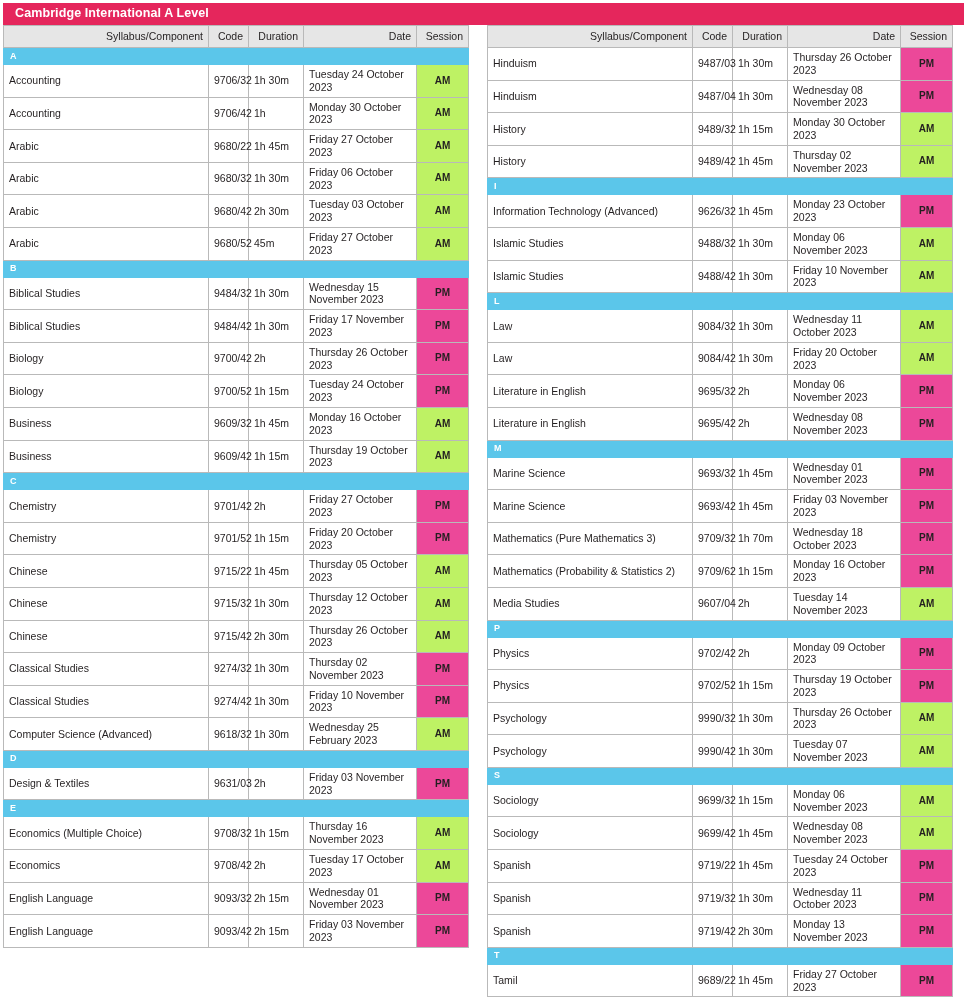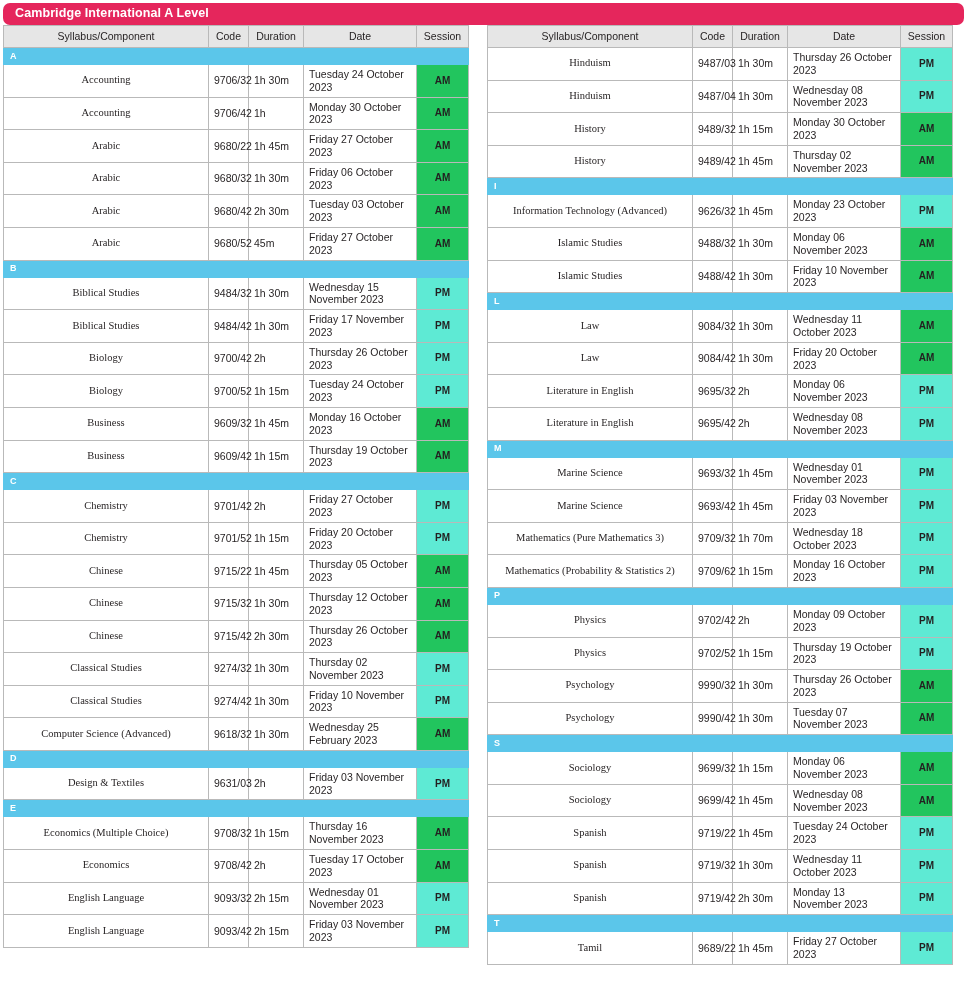--- a/index.html
+++ b/index.html
@@ -14,21 +14,21 @@
     height: 999px;
     overflow: hidden;
     background: #ffffff;
   }
   
   .banner {
     position: absolute;
     left: 3px; top: 3px;
     width: 961px; height: 22px;
     background: #e5265c;
-    border-radius: 7px;
+    border-radius: 0;
   }
   .banner-title {
     position: absolute;
     left: 12px; top: 3px;
     font-size: 12.5px;
     font-weight: bold;
     color: #ffffff;
     letter-spacing: .1px;
     white-space: nowrap;
   }
@@ -52,49 +52,49 @@
   }
   table.tt th, table.tt td {
     border: 1px solid #b9b9b9;
     padding: 3px 5px;
     vertical-align: middle;
     line-height: 1.22;
   }
   thead th {
     background: #e6e6e6;
     font-weight: normal;
-    text-align: center;
+    text-align: right;
     color: #231f20;
     height: 22px;
     font-size: 10.5px;
   }
   col.c-syl { width: 205px; }
   col.c-code { width: 40px; }
   col.c-dur  { width: 55px; }
   col.c-date { width: 113px; }
   col.c-sess { width: 52px; }
 
   tr.letter td {
     background: #5bc6ea;
     color: #ffffff;
     font-weight: bold;
     font-size: 9px;
     height: 15px;
     padding: 1px 6px;
     border-color: #5bc6ea;
   }
-  td.syl { text-align: center; font-family: Liberation Serif, serif; }
+  td.syl { text-align: left; }
   td.code, td.dur, td.date { text-align: left; }
   td.sess {
     text-align: center;
     font-weight: bold;
     font-size: 10px;
   }
-  td.sess.pm { background: #5eead4; }
-  td.sess.am { background: #22c55e; }
+  td.sess.pm { background: #ec4899; }
+  td.sess.am { background: #bef264; }
   tbody tr { height: 17px; }
 </style>
 </head>
 <body>
 
 <div id="page">
 
   <div class="banner">
     <div class="banner-title">Cambridge International A Level</div>
   </div>
@@ -439,20 +439,27 @@
               <td class="date">Wednesday 18 October 2023</td>
               <td class="sess pm">PM</td>
             </tr>
             <tr>
               <td class="syl">Mathematics (Probability &amp; Statistics 2)</td>
               <td class="code">9709/62</td>
               <td class="dur">1h 15m</td>
               <td class="date">Monday 16 October 2023</td>
               <td class="sess pm">PM</td>
             </tr>
+            <tr>
+              <td class="syl">Media Studies</td>
+              <td class="code">9607/04</td>
+              <td class="dur">2h</td>
+              <td class="date">Tuesday 14 November 2023</td>
+              <td class="sess am">AM</td>
+            </tr>
             <tr class="letter">
               <td colspan="5">P</td>
             </tr>
             <tr>
               <td class="syl">Physics</td>
               <td class="code">9702/42</td>
               <td class="dur">2h</td>
               <td class="date">Monday 09 October 2023</td>
               <td class="sess pm">PM</td>
             </tr>

